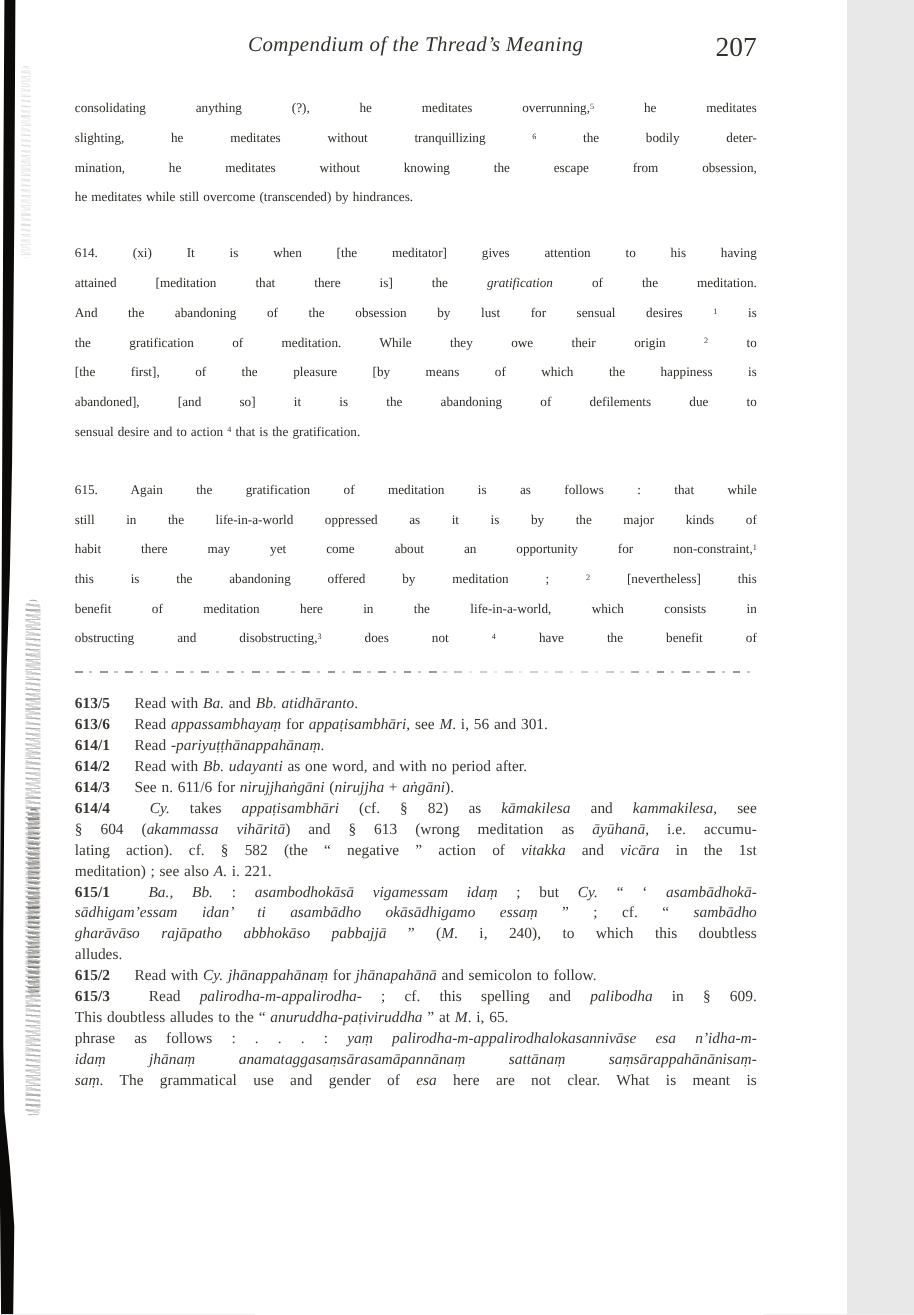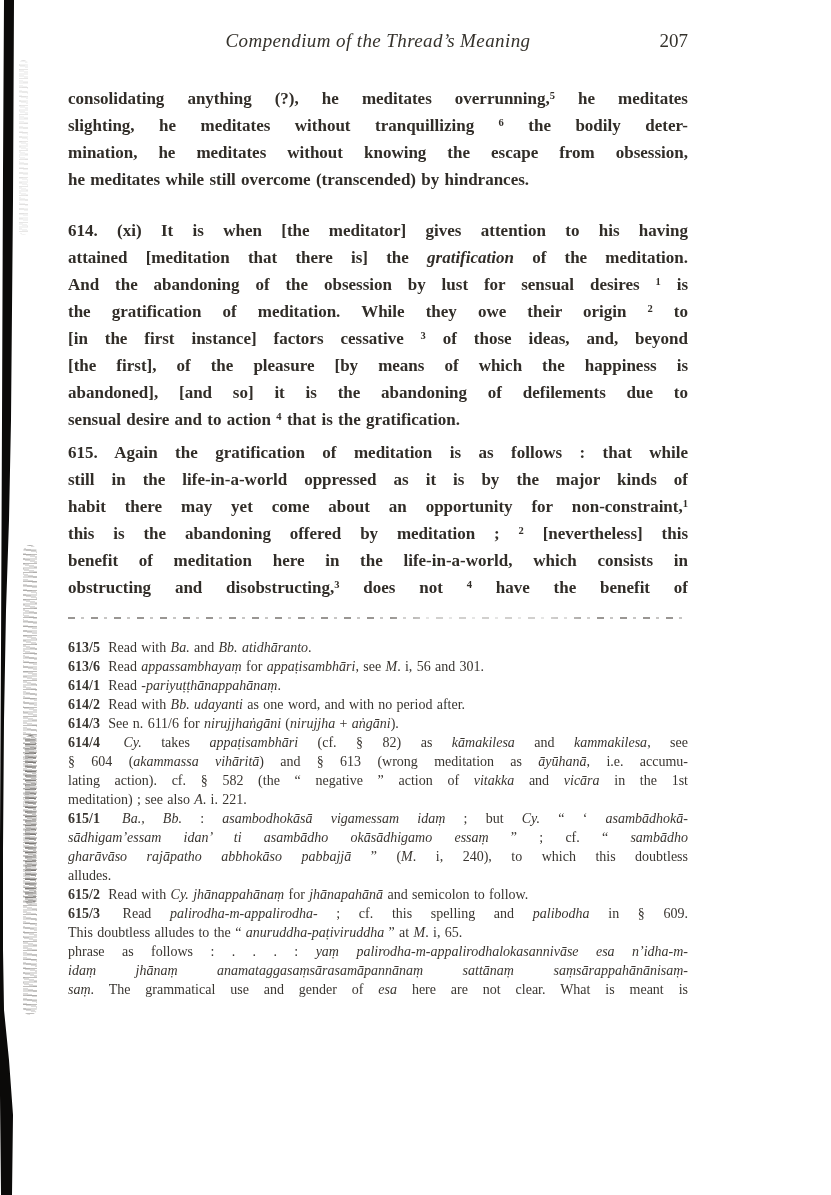--- a/index.html
+++ b/index.html
@@ -1,57 +1,57 @@
 <!DOCTYPE html>
 <html><head>
 <meta charset="utf-8">
 <style>
   html,body{margin:0;padding:0;background:#e8e8e8;}
   .page{
-    position:relative; width:831px; height:1195px; background:#ffffff;
+    position:relative; width:770px; height:1195px; background:#ffffff;
     overflow:hidden; font-family:"Liberation Serif","DejaVu Serif",serif;
   }
   
   .edge-svg{position:absolute; left:0; top:0; filter:blur(.5px);}
   .speckle{
     position:absolute; left:23px; top:545px; width:14px; height:470px;
     background:
       repeating-linear-gradient(to bottom, rgba(45,40,35,.55) 0 1px, transparent 1px 4px, rgba(45,40,35,.28) 4px 6px, transparent 6px 9px),
       repeating-linear-gradient(12deg, rgba(45,40,35,.30) 0 2px, transparent 2px 5px);
     filter:blur(.7px); opacity:.55; border-radius:7px;
   }
   .speckle.core{left:25px; top:735px; width:11px; height:170px; opacity:.9;}
   .speckle.faint{left:19px; top:60px; width:9px; height:175px; opacity:.2;}
   
   .content{position:absolute; left:68px; top:30px; width:620px; color:#312d28;}
   .header{position:relative; height:24px; margin-bottom:31px;}
   .title{display:block; text-align:center; font-style:italic; font-size:19px; letter-spacing:.4px; color:#35322c;}
-  .pagenum{position:absolute; right:0; top:0; font-size:19px; color:#35322c;}
-  .bodytext{font-size:17px;font-weight:bold;}
+  .pagenum{position:absolute; right:0; top:0; font-size:25px; color:#35322c;}
+  .bodytext{font-size:12px;}
   .bodytext .tline{height:27px; line-height:27px;}
   .bodytext .para:nth-child(2){margin-top:24px;}
-  .bodytext .para:nth-child(3){margin-top:6px;}
+  .bodytext .para:nth-child(3){margin-top:26px;}
   .tline{
     text-align:justify; text-align-last:justify;
     overflow:hidden; white-space:normal; word-spacing:.06em;
   }
   .tline.noj{text-align:left; text-align-last:left;}
   .it{font-style:italic;}
   .bd{font-weight:bold;}
   sup{font-size:62%; line-height:0; position:relative; top:-.45em; vertical-align:baseline;}
   .divider{
     margin-top:16px; height:2px; width:100%;
     background:
       repeating-linear-gradient(90deg, rgba(70,64,58,.55) 0 7px, transparent 7px 13px, rgba(70,64,58,.30) 13px 16px, transparent 16px 23px);
     -webkit-mask-image:linear-gradient(90deg,#000 0 52%, rgba(0,0,0,.45) 58% 78%, #000 86%);
             mask-image:linear-gradient(90deg,#000 0 52%, rgba(0,0,0,.45) 58% 78%, #000 86%);
   }
   .footnotes{margin-top:19px; font-size:14px; color:#393530;}
   .footnotes .tline{height:19px; line-height:19px;}
-  .footnotes .bd{padding-right:4px;}
+  .footnotes .bd{padding-right:18px;}
 </style>
 </head>
 <body>
 
 <div class="page">
 
   <svg class="edge-svg" width="22" height="1195" viewBox="0 0 22 1195">
     <polygon fill="#0b0a09" points="4,0 14,0 13,200 11,420 9,520 6,610 4,720 3,850 3,950 4,1010 9,1060 13,1115 12,1195 1,1195 0,1095 0,980 0,840 1,650 2,420 3,170"></polygon>
   </svg>
   <div class="speckle"></div>
@@ -70,21 +70,20 @@
           <div class="tline"><span>consolidating anything (?), he meditates overrunning,</span><sup>5</sup><span> he meditates</span></div>
           <div class="tline"><span>slighting, he meditates without tranquillizing </span><sup>6</sup><span> the bodily deter-</span></div>
           <div class="tline"><span>mination, he meditates without knowing the escape from obsession,</span></div>
           <div class="tline noj"><span>he meditates while still overcome (transcended) by hindrances.</span></div>
         </div>
         <div class="para">
           <div class="tline"><span>614. (xi) It is when [the meditator] gives attention to his having</span></div>
           <div class="tline"><span>attained [meditation that there is] the </span><span class="it">gratification</span><span> of the meditation.</span></div>
           <div class="tline"><span>And the abandoning of the obsession by lust for sensual desires </span><sup>1</sup><span> is</span></div>
           <div class="tline"><span>the gratification of meditation. While they owe their origin </span><sup>2</sup><span> to</span></div>
-          <div class="tline"><span>[in the first instance] factors cessative </span><sup>3</sup><span> of those ideas, and, beyond</span></div>
           <div class="tline"><span>[the first], of the pleasure [by means of which the happiness is</span></div>
           <div class="tline"><span>abandoned], [and so] it is the abandoning of defilements due to</span></div>
           <div class="tline noj"><span>sensual desire and to action </span><sup>4</sup><span> that is the gratification.</span></div>
         </div>
         <div class="para">
           <div class="tline"><span>615. Again the gratification of meditation is as follows : that while</span></div>
           <div class="tline"><span>still in the life-in-a-world oppressed as it is by the major kinds of</span></div>
           <div class="tline"><span>habit there may yet come about an opportunity for non-constraint,</span><sup>1</sup></div>
           <div class="tline"><span>this is the abandoning offered by meditation ; </span><sup>2</sup><span> [nevertheless] this</span></div>
           <div class="tline"><span>benefit of meditation here in the life-in-a-world, which consists in</span></div>

